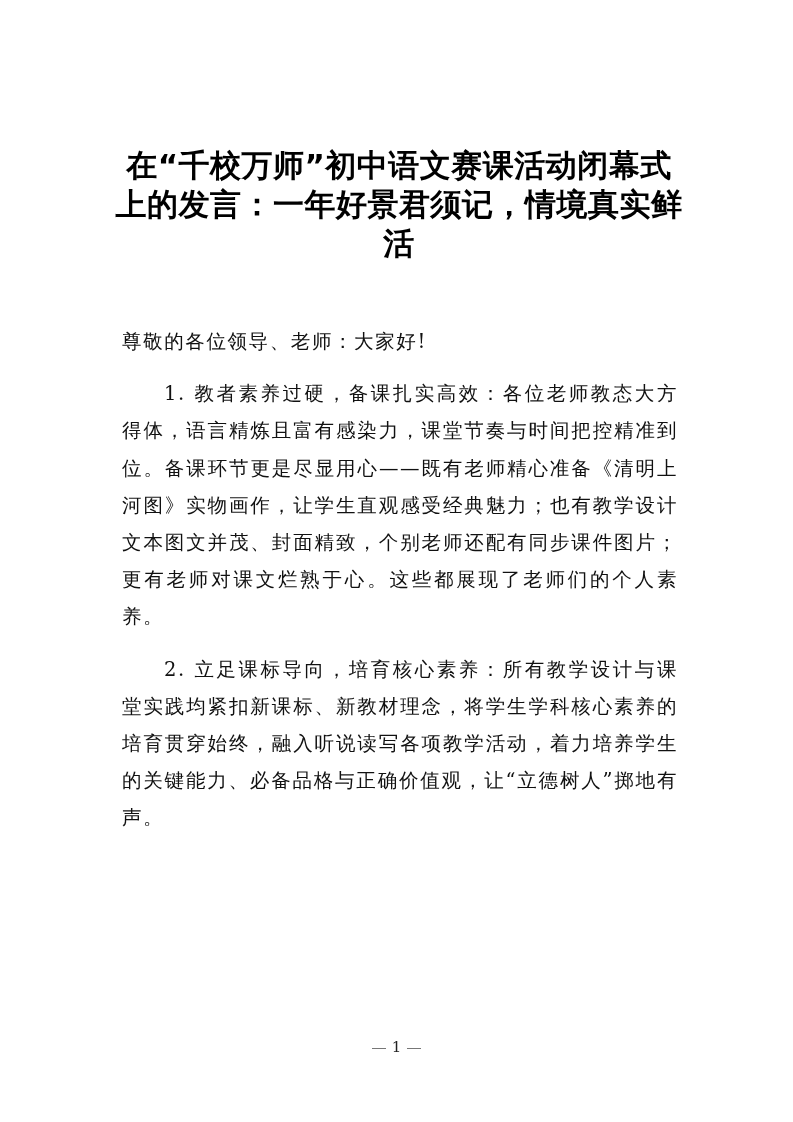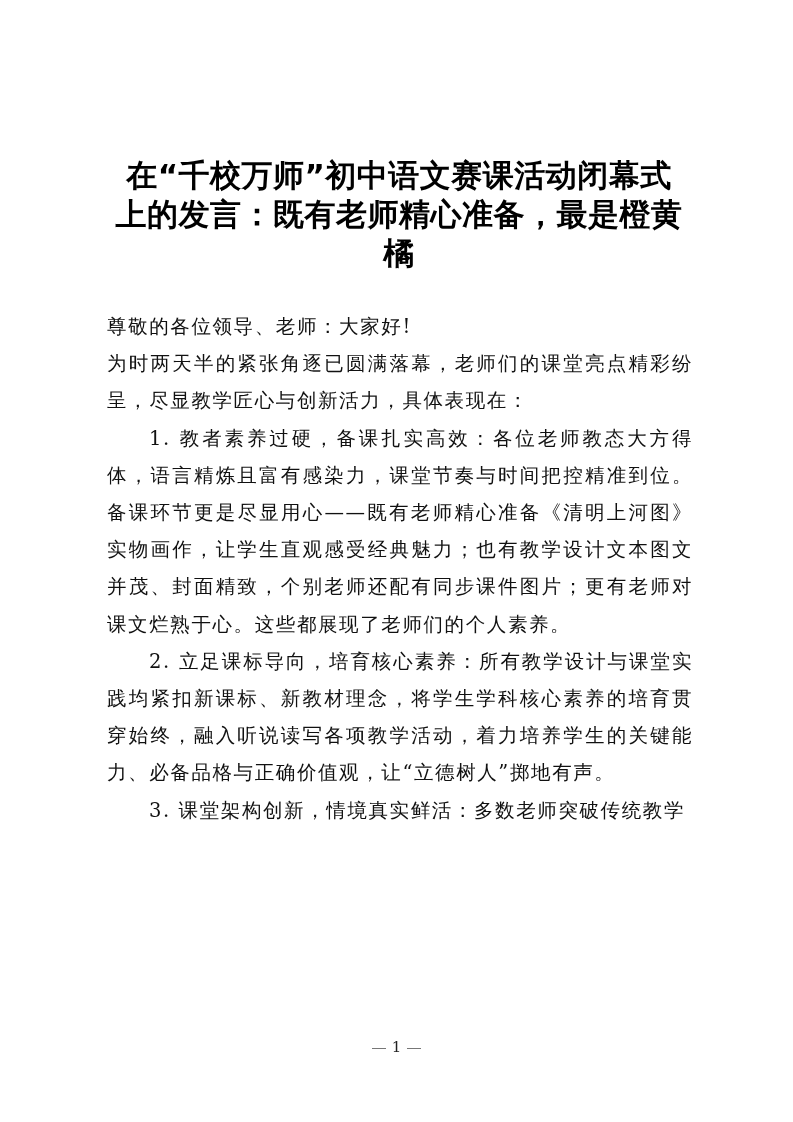--- a/index.html
+++ b/index.html
@@ -1,40 +1,38 @@
 <!DOCTYPE html>
 <html><head>
 <meta charset="utf-8">
 <style>
   html, body { margin: 0; padding: 0; background: #ffffff; }
   body { width: 793px; height: 1122px; position: relative; overflow: hidden;
          font-family: "DejaVu Serif", "Liberation Serif", serif; color: #111; }
   .title { position: absolute; left: 104px; top: 146px; width: 590px;
            text-align: center; font-family: "DejaVu Sans", "Liberation Sans", sans-serif;
-           font-weight: bold; font-size: 31px; line-height: 39px; letter-spacing: 0.5px; color: #000; margin-top: 10px; }
+           font-weight: bold; font-size: 31px; line-height: 39px; letter-spacing: 0.5px; color: #000; }
   .body { position: absolute; left: 107px; top: 308px; width: 586px; }
   .p { font-size: 19.5px; line-height: 37.2px; text-align: justify; text-align-last: left;
-       letter-spacing: 1.6px; margin: 0; color: #111; }
+       letter-spacing: 1.6px; margin: 15px; color: #111; }
   .indent { text-indent: 42px; }
   .footer { position: absolute; top: 1038px; left: 0; width: 793px; text-align: center;
             font-size: 15px; color: #222; }
   .footer .dash { display: inline-block; width: 14px; height: 1px; background: #777;
                   vertical-align: middle; margin: 0 6px; }
 </style>
 </head>
 <body>
 
 <div class="title">
   <div>在“千校万师”初中语文赛课活动闭幕式</div>
-  <div>上的发言：既有老师精心准备，最是橙黄橘</div>
+  <div>上的发言：一年好景君须记，情境真实鲜活</div>
 </div>
 
 <div class="body">
   <p class="p">尊敬的各位领导、老师：大家好!</p>
-  <p class="p">为时两天半的紧张角逐已圆满落幕，老师们的课堂亮点精彩纷呈，尽显教学匠心与创新活力，具体表现在：</p>
   <p class="p indent">1. 教者素养过硬，备课扎实高效：各位老师教态大方得体，语言精炼且富有感染力，课堂节奏与时间把控精准到位。备课环节更是尽显用心——既有老师精心准备《清明上河图》实物画作，让学生直观感受经典魅力；也有教学设计文本图文并茂、封面精致，个别老师还配有同步课件图片；更有老师对课文烂熟于心。这些都展现了老师们的个人素养。</p>
   <p class="p indent">2. 立足课标导向，培育核心素养：所有教学设计与课堂实践均紧扣新课标、新教材理念，将学生学科核心素养的培育贯穿始终，融入听说读写各项教学活动，着力培养学生的关键能力、必备品格与正确价值观，让“立德树人”掷地有声。</p>
-  <p class="p indent">3. 课堂架构创新，情境真实鲜活：多数老师突破传统教学</p>
 </div>
 
 <div class="footer">
   <span class="dash"></span><span>1</span><span class="dash"></span>
 </div>
 
 </body></html>

